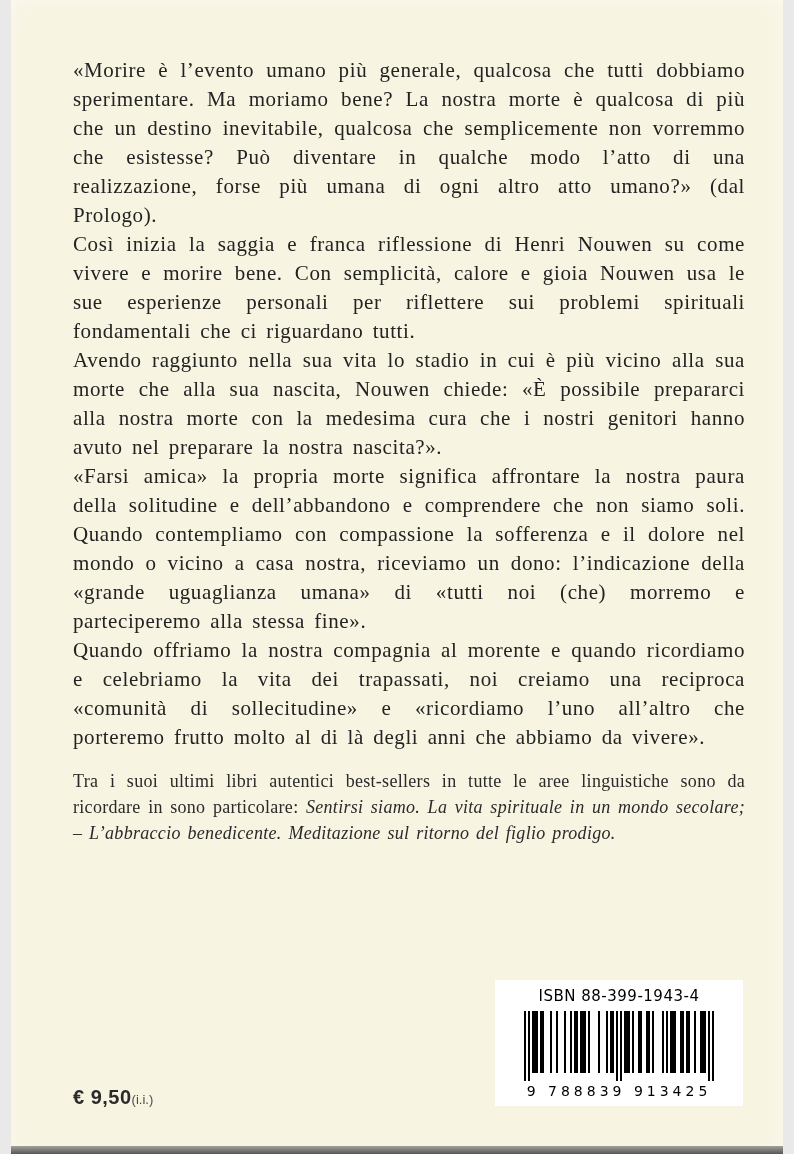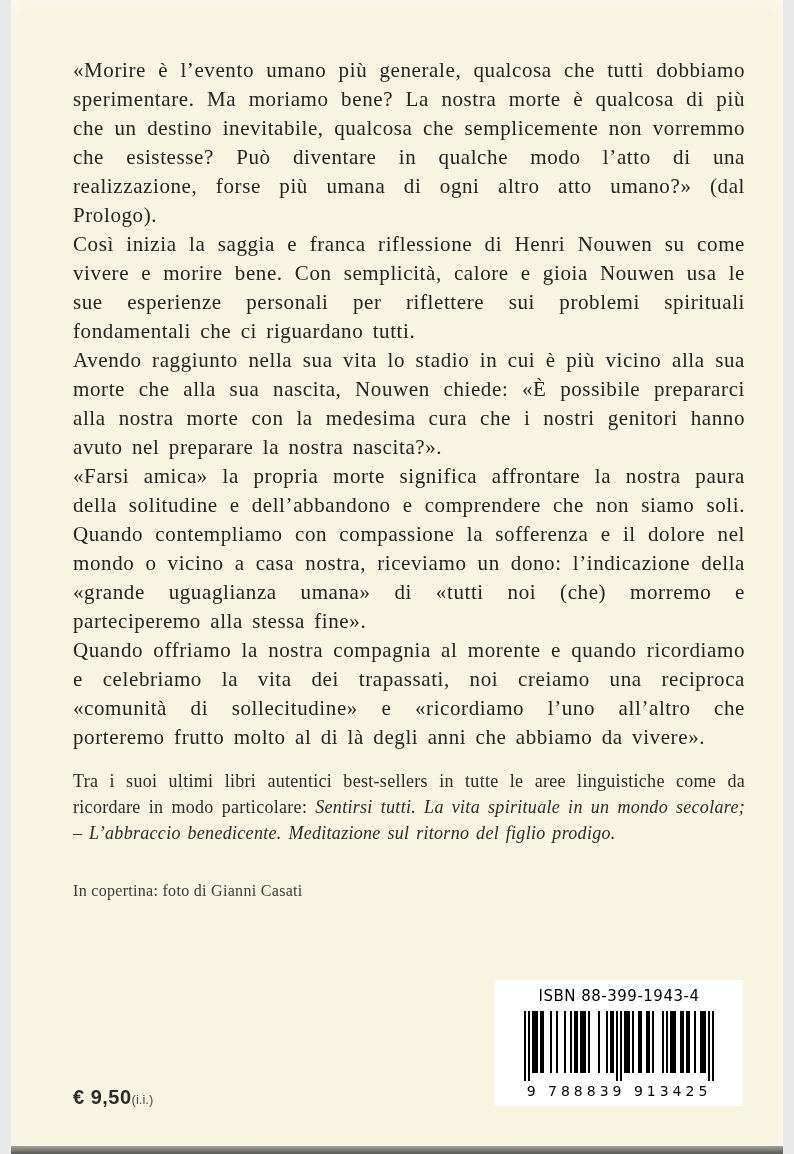--- a/index.html
+++ b/index.html
@@ -120,24 +120,23 @@
 <div class="page">
 
   <div class="text-block">
     <p class="body-p">«Morire è l’evento umano più generale, qualcosa che tutti dobbiamo sperimentare. Ma moriamo bene? La nostra morte è qualcosa di più che un destino inevitabile, qualcosa che semplicemente non vorremmo che esistesse? Può diventare in qualche modo l’atto di una realizzazione, forse più umana di ogni altro atto umano?» (dal Prologo).</p>
     <p class="body-p">Così inizia la saggia e franca riflessione di Henri Nouwen su come vivere e morire bene. Con semplicità, calore e gioia Nouwen usa le sue esperienze personali per riflettere sui problemi spirituali fondamentali che ci riguardano tutti.</p>
     <p class="body-p">Avendo raggiunto nella sua vita lo stadio in cui è più vicino alla sua morte che alla sua nascita, Nouwen chiede: «È possibile prepararci alla nostra morte con la medesima cura che i nostri genitori hanno avuto nel preparare la nostra nascita?».</p>
     <p class="body-p">«Farsi amica» la propria morte significa affrontare la nostra paura della solitudine e dell’abbandono e comprendere che non siamo soli. Quando contempliamo con compassione la sofferenza e il dolore nel mondo o vicino a casa nostra, riceviamo un dono: l’indicazione della «grande uguaglianza umana» di «tutti noi (che) morremo e parteciperemo alla stessa fine».</p>
     <p class="body-p">Quando offriamo la nostra compagnia al morente e quando ricordiamo e celebriamo la vita dei trapassati, noi creiamo una reciproca «comunità di sollecitudine» e «ricordiamo l’uno all’altro che porteremo frutto molto al di là degli anni che abbiamo da vivere».</p>
 
     <div class="bio">
-      <p class="bio-p"><span>Tra i suoi ultimi libri autentici best-sellers in tutte le aree linguistiche come da ricordare in modo particolare: </span><span class="italic">Sentirsi tutti. La vita spirituale in un mondo secolare;</span><span class="italic"> – </span><span class="italic">L’abbraccio benedicente. Meditazione sul ritorno del figlio prodigo.</span></p>
+      <p class="bio-p"><span>Tra i suoi ultimi libri autentici best-sellers in tutte le aree linguistiche sono da ricordare in sono particolare: </span><span class="italic">Sentirsi siamo. La vita spirituale in un mondo secolare;</span><span class="italic"> – </span><span class="italic">L’abbraccio benedicente. Meditazione sul ritorno del figlio prodigo.</span></p>
     </div>
 
-    <p class="credit">In copertina: foto di Gianni Casati</p>
   </div>
 
   <div class="barcode-box">
     <div class="isbn">ISBN 88-399-1943-4</div>
     <div class="bars">
         <div class="bar" style="left: 0px; height: 70px;"></div>
         <div class="bar" style="left: 4px; height: 70px;"></div>
         <div class="bar" style="left: 8px; height: 62px;"></div>
         <div class="bar" style="left: 10px; height: 62px;"></div>
         <div class="bar" style="left: 12px; height: 62px;"></div>

